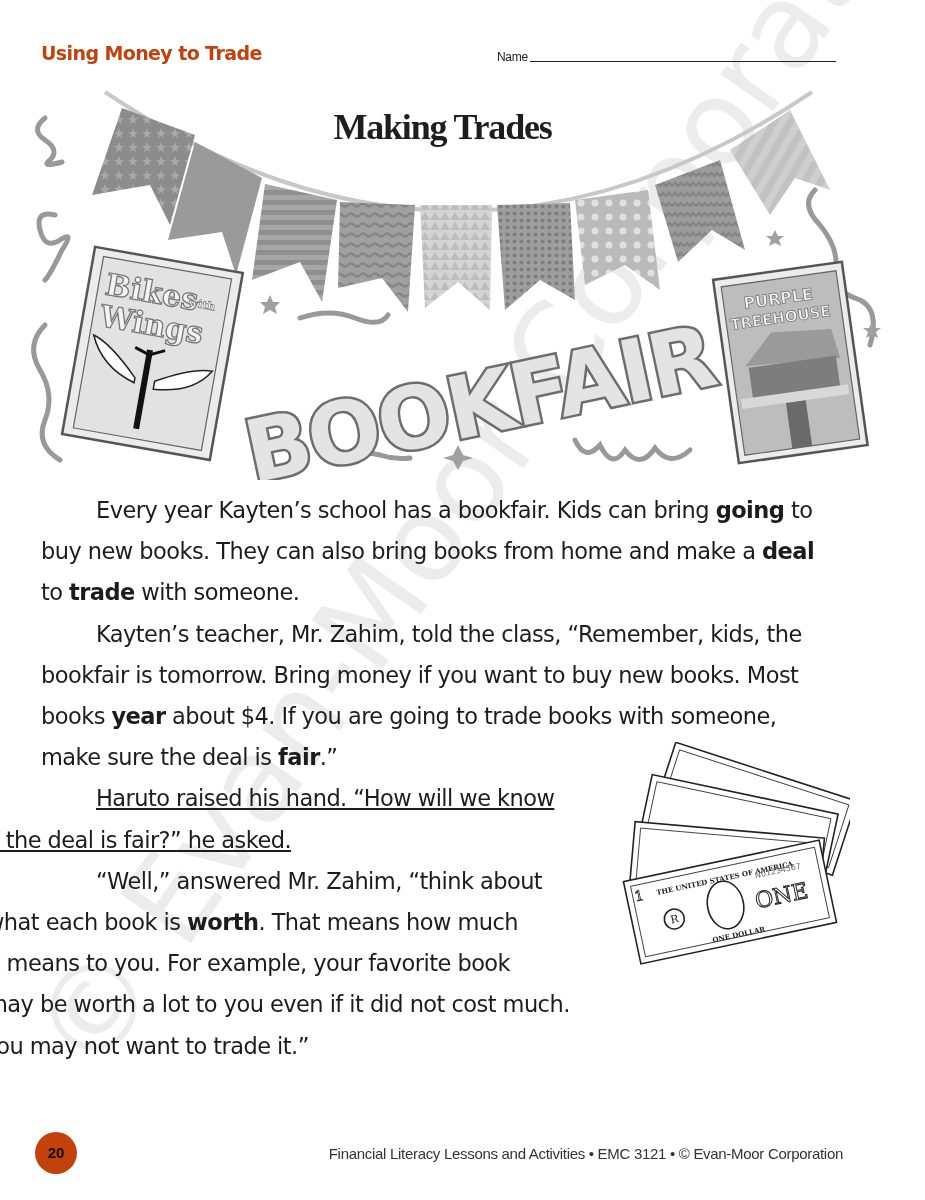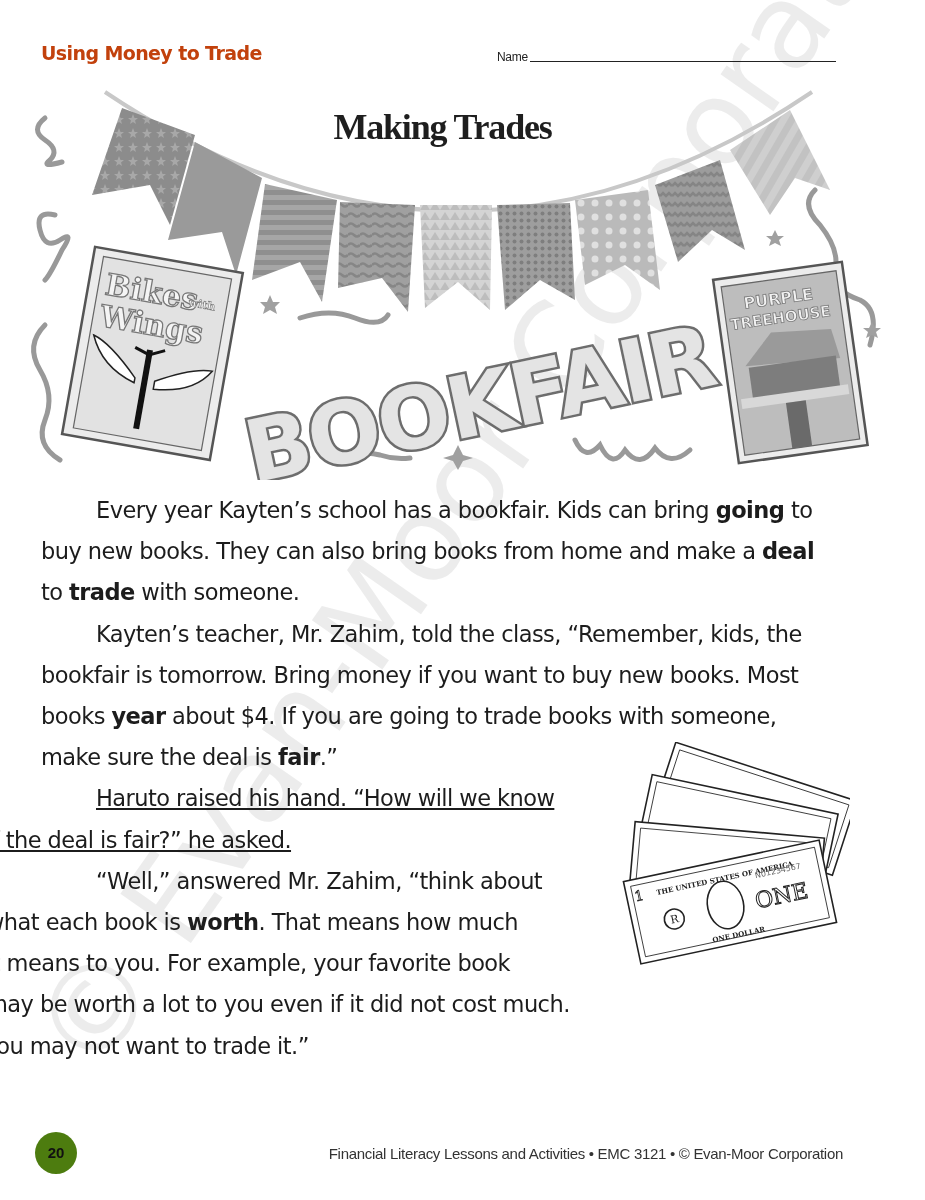--- a/index.html
+++ b/index.html
@@ -24,21 +24,21 @@
            font-family: "DejaVu Sans", sans-serif; font-size: 22.5px; line-height: 41.2px;
            color: #1c1c1c; letter-spacing: -0.55px; font-weight: normal; }
   .story p { margin: 0; text-indent: 55px; }
   .story b { font-weight: bold; }
   .short { width: 570px; text-decoration: underline; }
 
   .money-art { position: absolute; left: 620px; top: 742px; width: 230px; height: 228px; }
 
   .footer { position: absolute; left: 0; bottom: 0; width: 925px; height: 80px; }
   .page-num { position: absolute; left: 35px; top: 12px; width: 42px; height: 42px; border-radius: 50%;
-              background: #4d7c0f; font-family: "Liberation Sans", sans-serif; font-weight: bold;
+              background: #c2410c; font-family: "Liberation Sans", sans-serif; font-weight: bold;
               font-size: 15px; text-align: center; line-height: 42px; color: #111; }
   .footer-text { position: absolute; right: 82px; top: 25px; font-family: "Liberation Sans", sans-serif;
                  font-size: 15px; color: #333; letter-spacing: -0.3px; }
 </style>
 </head>
 <body>
 
 <svg class="watermark" viewBox="0 0 925 1200">
   <text x="0" y="0" transform="translate(95,1080) rotate(-55)" font-family="DejaVu Sans, sans-serif" font-size="118" fill="#dcdcdc" fill-opacity="0.55">© Evan-Moor Corporation.</text>
 </svg>

